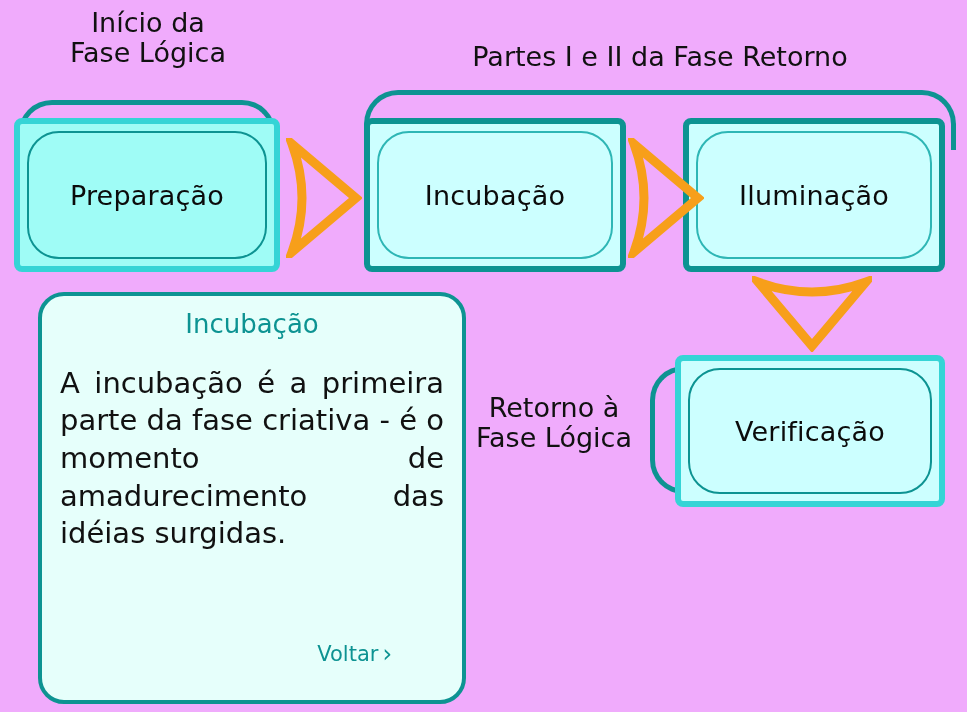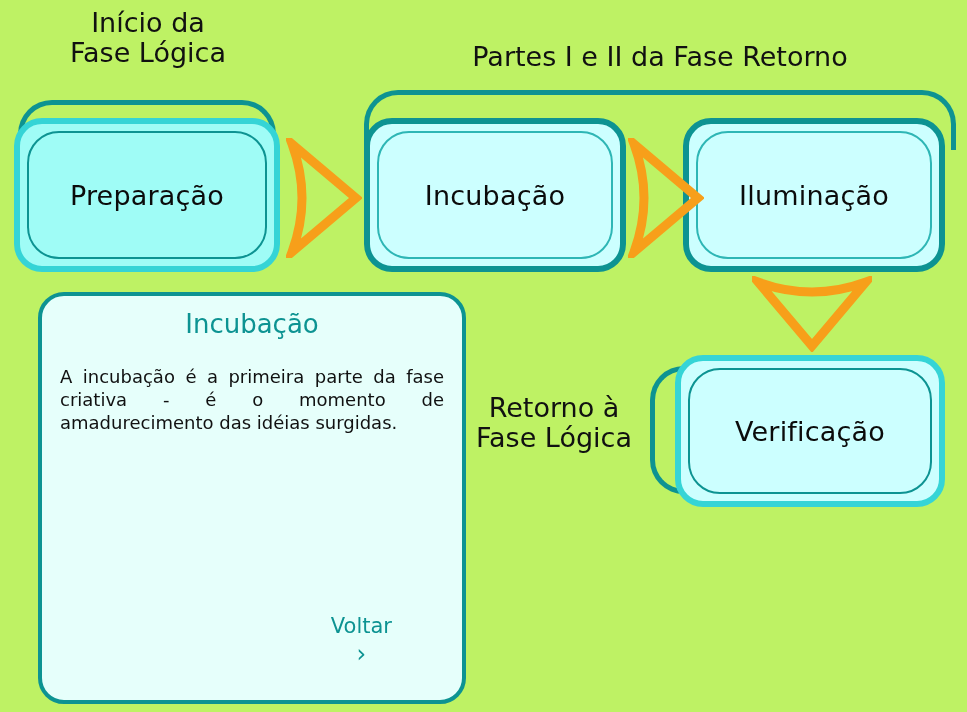--- a/index.html
+++ b/index.html
@@ -8,21 +8,21 @@
     background: #ffffff;
   }
   body {
     font-family: "DejaVu Sans", "Liberation Sans", sans-serif;
   }
   #stage {
     position: relative;
     width: 967px;
     height: 712px;
     overflow: hidden;
-    background: #bef264;
+    background: #f0abfc;
   }
 
   
   .bracket {
     position: absolute;
     border: 5px solid #0D9392;
     box-sizing: border-box;
     background: transparent;
   }
   .bracket.top-open {
@@ -33,21 +33,21 @@
   }
   .bracket.left-open {
     border-right: none;
     border-radius: 34px 0 0 34px;
   }
 
   
   .node {
     position: absolute;
     box-sizing: border-box;
-    border-radius: 28px;
+    border-radius: 8px;
     display: flex;
     align-items: center;
     justify-content: center;
   }
   .node .ring-inner {
     position: absolute;
     left: 7px;
     top: 7px;
     right: 7px;
     bottom: 7px;
@@ -116,38 +116,37 @@
   }
   #info-title {
     text-align: center;
     color: #0D9392;
     font-size: 26px;
     margin: 14px 0 0 0;
     line-height: 1.1;
   }
   #info-body {
     margin: 26px 18px 8px 18px;
-    font-size: 18px;
+    font-size: 29px;
     color: #111111;
     line-height: 1.30;
     text-align: justify;
     text-justify: inter-word;
   }
   #info-back {
     position: absolute;
     right: 70px;
     bottom: 34px;
     color: #0D9392;
     font-size: 21px;
     display: flex;
     align-items: center;
     gap: 4px;
     cursor: pointer;
     text-decoration: none;
-    flex-direction: column;
   }
   #info-back .chev {
     font-size: 24px;
     line-height: 1;
   }
 </style>
 </head>
 <body>
 
 <div id="stage">

